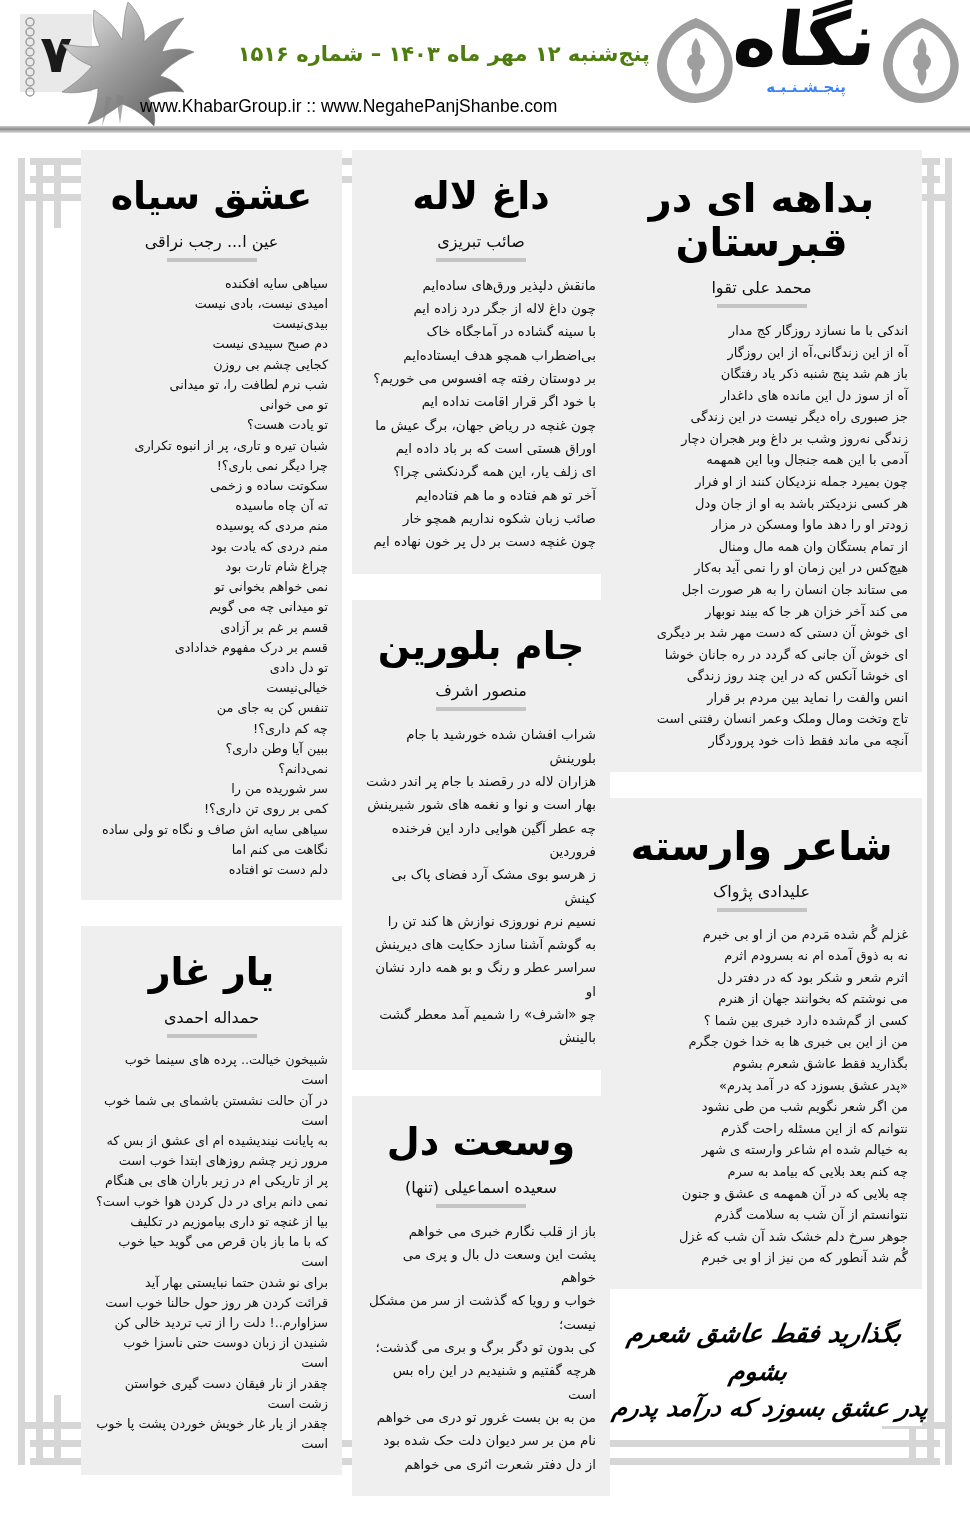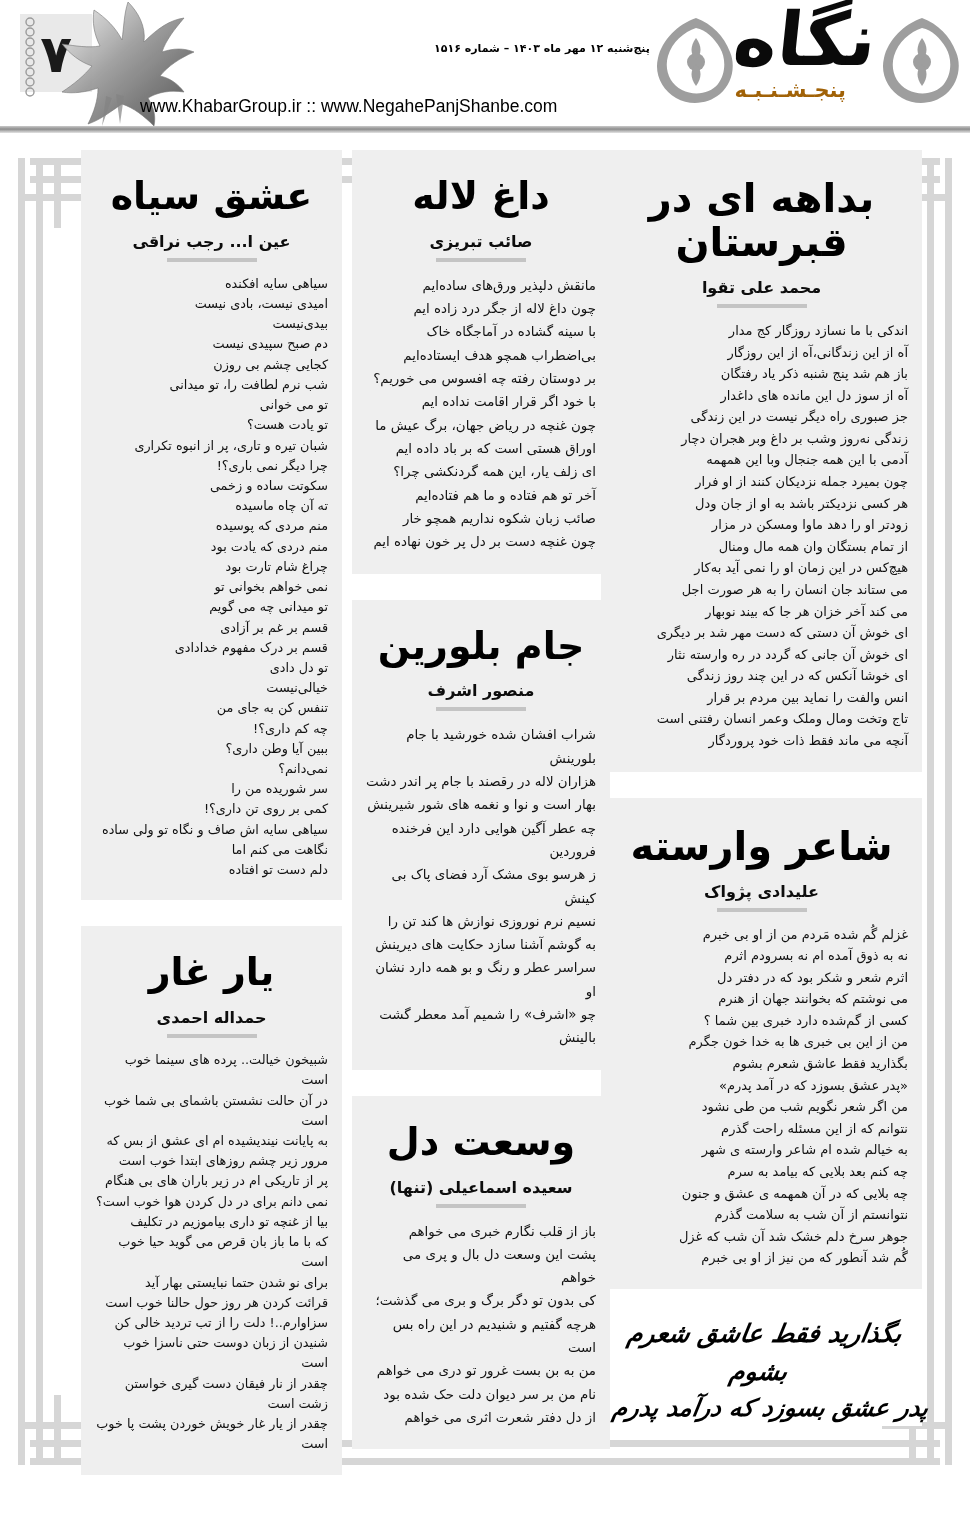--- a/index.html
+++ b/index.html
@@ -55,23 +55,23 @@
   }
   .phoenix {
     position: absolute;
     left: 58px; top: -4px;
     width: 140px; height: 132px;
     opacity: .95;
   }
   .date-line {
     position: absolute;
     right: 320px; top: 42px;
-    font-size: 11px;
-    font-weight: bold;
-    color: #000000;
+    font-size: 21px;
+    font-weight: bold;
+    color: #4d7c0f;
     white-space: nowrap;
     letter-spacing: -0.2px;
   }
   .url-line {
     position: absolute;
     left: 140px; top: 96px;
     font-size: 17.5px;
     font-family: "Liberation Sans", sans-serif;
     direction: ltr;
     color: #000000;
@@ -88,24 +88,24 @@
     font-size: 74px;
     font-weight: bold;
     color: #0a0a0a;
     line-height: 1;
     transform: skewX(-6deg);
     font-family: "DejaVu Sans", sans-serif;
   }
   .logo-sub {
     position: absolute;
     right: 118px; top: 78px;
-    font-size: 21px;
+    font-size: 15px;
     font-weight: bold;
     letter-spacing: 2px;
-    color: #a16207;
+    color: #3b82f6;
   }
   .header-rule {
     position: absolute;
     left: 0; top: 126px;
     width: 970px; height: 7px;
     background: linear-gradient(to bottom,#c9c9c9,#8d8d8d 45%,#e4e4e4);
   }
 
   
   .frame { position: absolute; left: 0; top: 140px; width: 970px; height: 1379px; }
@@ -137,21 +137,21 @@
     line-height: 1.1;
     margin: 8px 0 14px 0;
     font-family: "DejaVu Sans", sans-serif;
   }
   .col-right .art-title { font-size: 40px; }
   .col-mid   .art-title { font-size: 38px; }
   .col-left  .art-title { font-size: 38px; }
 
   .art-author {
     text-align: center;
-    font-weight: bold;
+    font-weight: normal;
     font-size: 16px;
     color: #0d0d0d;
     margin-bottom: 7px;
   }
   .author-rule {
     width: 90px; height: 4px;
     background: #c4c4c4;
     margin: 0 auto 12px auto;
   }
   .verses {
@@ -299,21 +299,21 @@
         <span class="verse">زندگی نه‌روز وشب بر داغ وبر هجران دچار</span>
         <span class="verse">آدمی با این همه جنجال وبا این همهمه</span>
         <span class="verse">چون بمیرد جمله نزدیکان کنند از او فرار</span>
         <span class="verse">هر کسی نزدیکتر باشد به او از جان ودل</span>
         <span class="verse">زودتر او را دهد ماوا ومسکن در مزار</span>
         <span class="verse">از تمام بستگان وان همه مال ومنال</span>
         <span class="verse">هیچ‌کس در این زمان او را نمی آید به‌کار</span>
         <span class="verse">می ستاند جان انسان را به هر صورت اجل</span>
         <span class="verse">می کند آخر خزان هر جا که بیند نوبهار</span>
         <span class="verse">ای خوش آن دستی که دست مهر شد بر دیگری</span>
-        <span class="verse">ای خوش آن جانی که گردد در ره وارسته نثار</span>
+        <span class="verse">ای خوش آن جانی که گردد در ره جانان خوشا</span>
         <span class="verse">ای خوشا آنکس که در این چند روز زندگی</span>
         <span class="verse">انس والفت را نماید بین مردم بر قرار</span>
         <span class="verse">تاج وتخت ومال وملک وعمر انسان رفتنی است</span>
         <span class="verse">آنچه می ماند فقط ذات خود پروردگار</span>
       </div>
     </div>
 
     <div class="article">
       <h2 class="art-title">شاعر وارسته</h2>
       <div class="art-author">علیدادی پژواک</div>
@@ -382,20 +382,21 @@
       </div>
     </div>
 
     <div class="article">
       <h2 class="art-title">وسعت دل</h2>
       <div class="art-author">سعیده اسماعیلی (تنها)</div>
       <div class="author-rule"></div>
       <div class="verses">
         <span class="verse">باز از قلب نگارم  خبری می خواهم</span>
         <span class="verse">پشت این وسعت دل بال و پری می خواهم</span>
+        <span class="verse">خواب و رویا که گذشت از سر من مشکل نیست؛</span>
         <span class="verse">کی بدون تو دگر برگ و بری می گذشت؛</span>
         <span class="verse">هرچه گفتیم و شنیدیم در این راه بس است</span>
         <span class="verse">من به بن بست غرور تو دری می خواهم</span>
         <span class="verse">نام من بر سر دیوان دلت حک شده بود</span>
         <span class="verse">از دل دفتر شعرت اثری می خواهم</span>
 
       </div>
     </div>
   </div>
 

